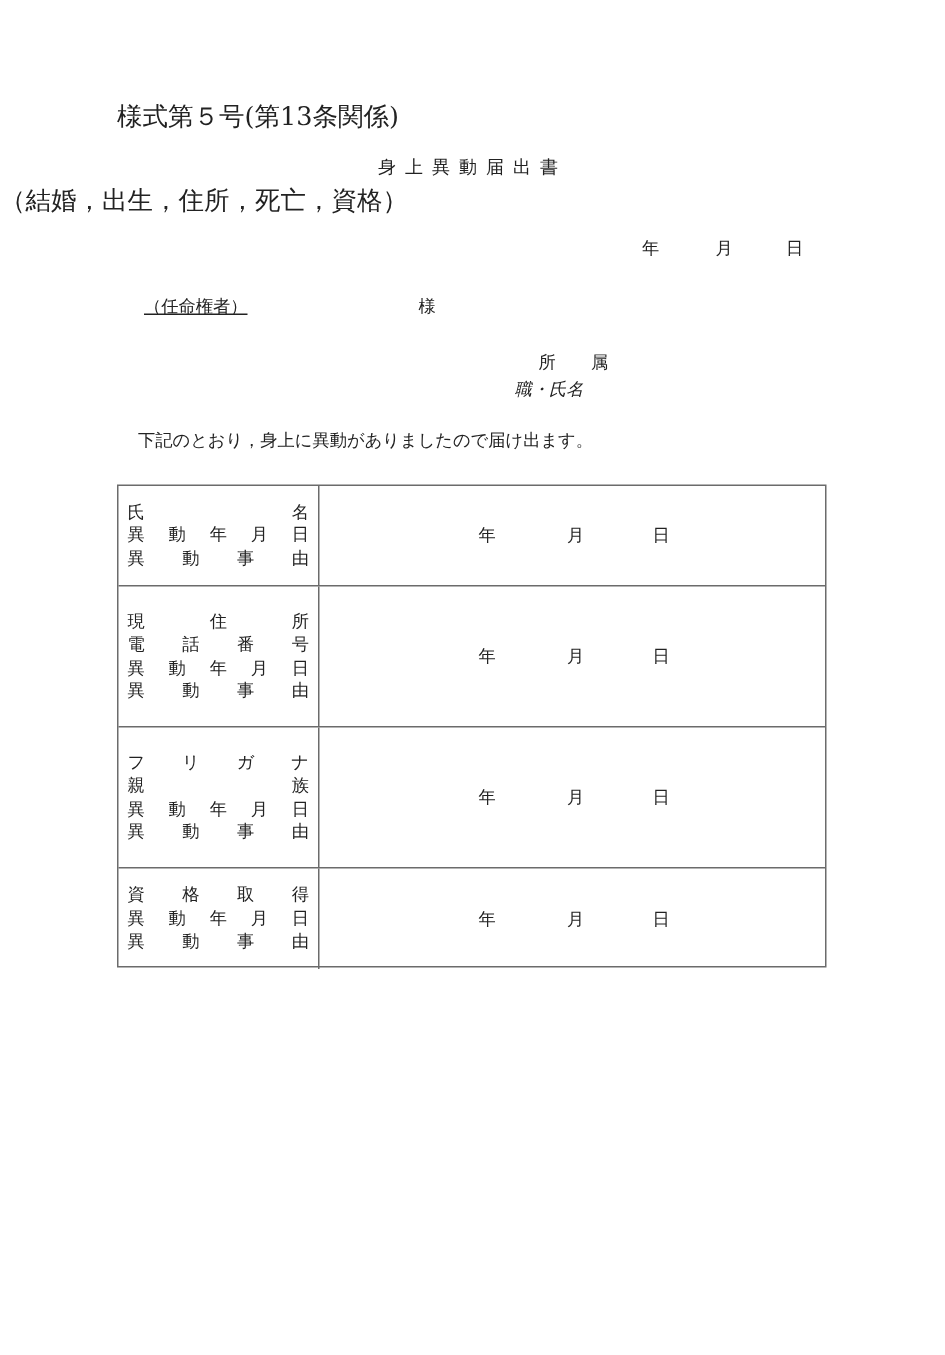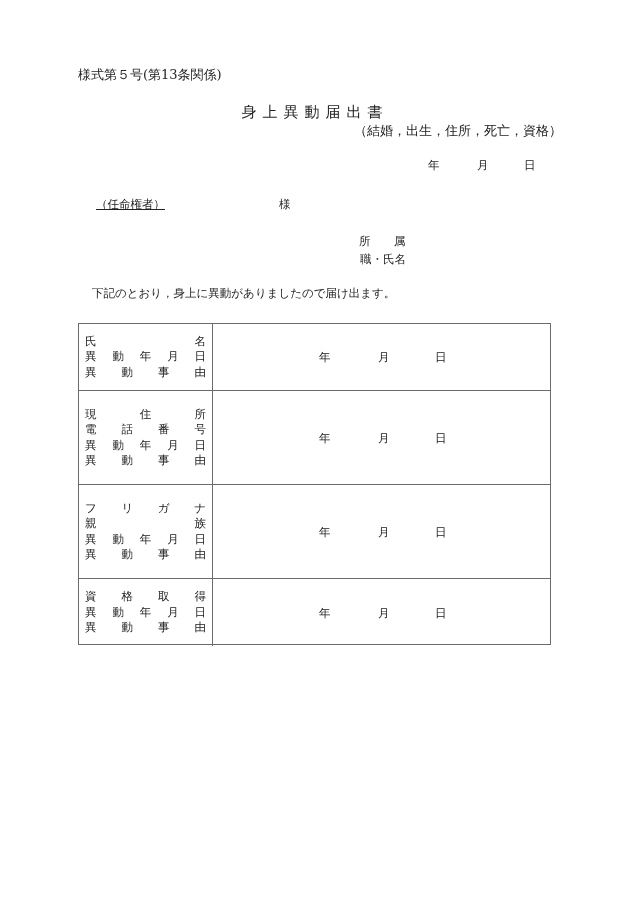--- a/index.html
+++ b/index.html
@@ -2,31 +2,31 @@
 <html><head>
   <meta charset="utf-8">
   <style>
     html, body { margin: 0; padding: 0; background: #ffffff; }
     body {
       width: 630px; height: 903px; position: relative; overflow: hidden;
       font-family: "DejaVu Serif", "Liberation Serif", serif;
       color: #222222; font-size: 11.5px;
     }
     .abs { position: absolute; white-space: nowrap; }
-    .form-no { left: 78px; top: 66px; font-size: 13px; }
-    .title { left: 0; width: 630px; top: 103px; text-align: center; font-size: 15px; letter-spacing: 6px; }
-    .subtitle { left: 0; width: 562px; top: 122px; text-align: right; font-size: 13px; }
+    .form-no { left: 78px; top: 66px; font-size: 17px; }
+    .title { left: 0; width: 630px; top: 103px; text-align: center; font-size: 12px; letter-spacing: 6px; }
+    .subtitle { left: 0; width: 562px; top: 122px; text-align: left; font-size: 17px; }
     .date-row { top: 158px; left: 428px; font-size: 11.5px; }
     .date-row span { position: absolute; top: 0; }
     .appointer { left: 96px; top: 197px; text-decoration: underline; }
     .sama { left: 279px; top: 197px; }
     .affil { left: 359px; top: 234px; }
     .affil .a1 { position: absolute; left: 0; top: 0; }
     .affil .a2 { position: absolute; left: 35px; top: 0; }
-    .job { left: 360px; top: 252px; }
+    .job { left: 343px; top: 252px; font-style: italic; }
     .intro { left: 92px; top: 286px; }
 
     .table {
       position: absolute; left: 78px; top: 323px; width: 473px; height: 322px;
       border: 1.5px solid #6b6b6b; box-sizing: border-box;
     }
     .row { position: absolute; left: 0; right: 0; border-bottom: 1.5px solid #6b6b6b; box-sizing: border-box; }
     .row:last-child { border-bottom: none; }
     .label-cell {
       position: absolute; left: 0; top: 0; bottom: 0; width: 134px;

